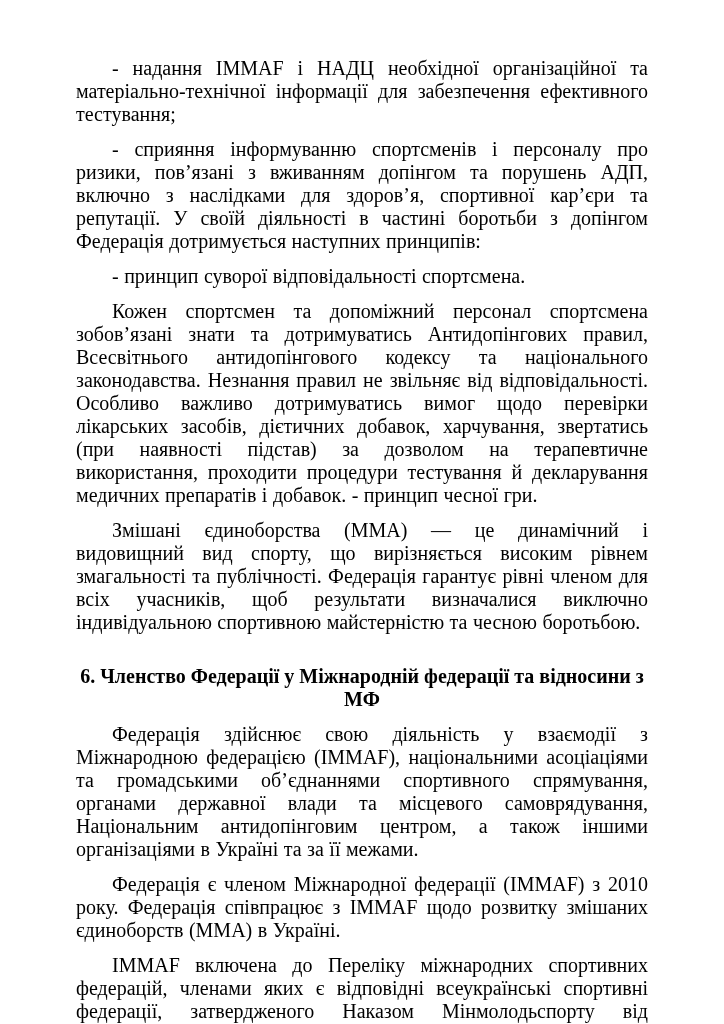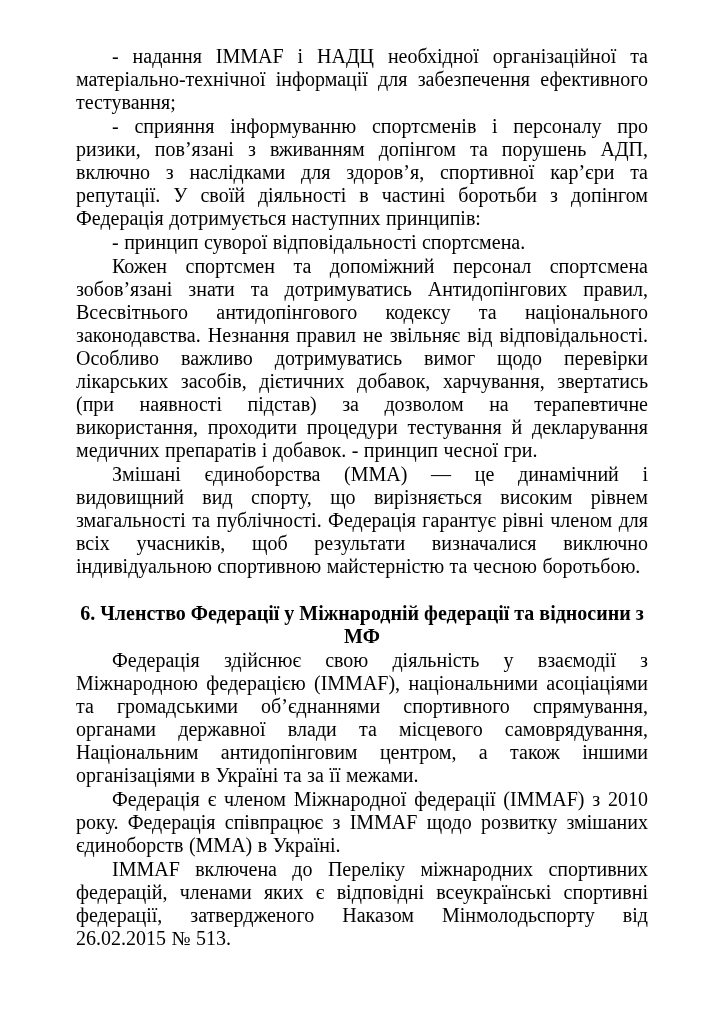--- a/index.html
+++ b/index.html
@@ -19,26 +19,26 @@
     width: 100%;
     height: 100%;
     padding: 45px 76px 0 76px;
     font-family: "Liberation Serif", "DejaVu Serif", serif;
     font-size: 20px;
     line-height: 23px;
     color: #000000;
     text-align: justify;
   }
   .para {
-    margin: 0 0 1px 0;
+    margin: 12px 0 1px 0;
     text-indent: 36px;
     word-spacing: 0.5px;
   }
   .heading {
-    margin: 24px 0 1px 0;
+    margin: 31px 0 1px 0;
     padding: 0;
     font-size: 20px;
     line-height: 23px;
     font-weight: bold;
     text-align: center;
     text-indent: 0;
   }
 </style>
 </head>
 <body>

